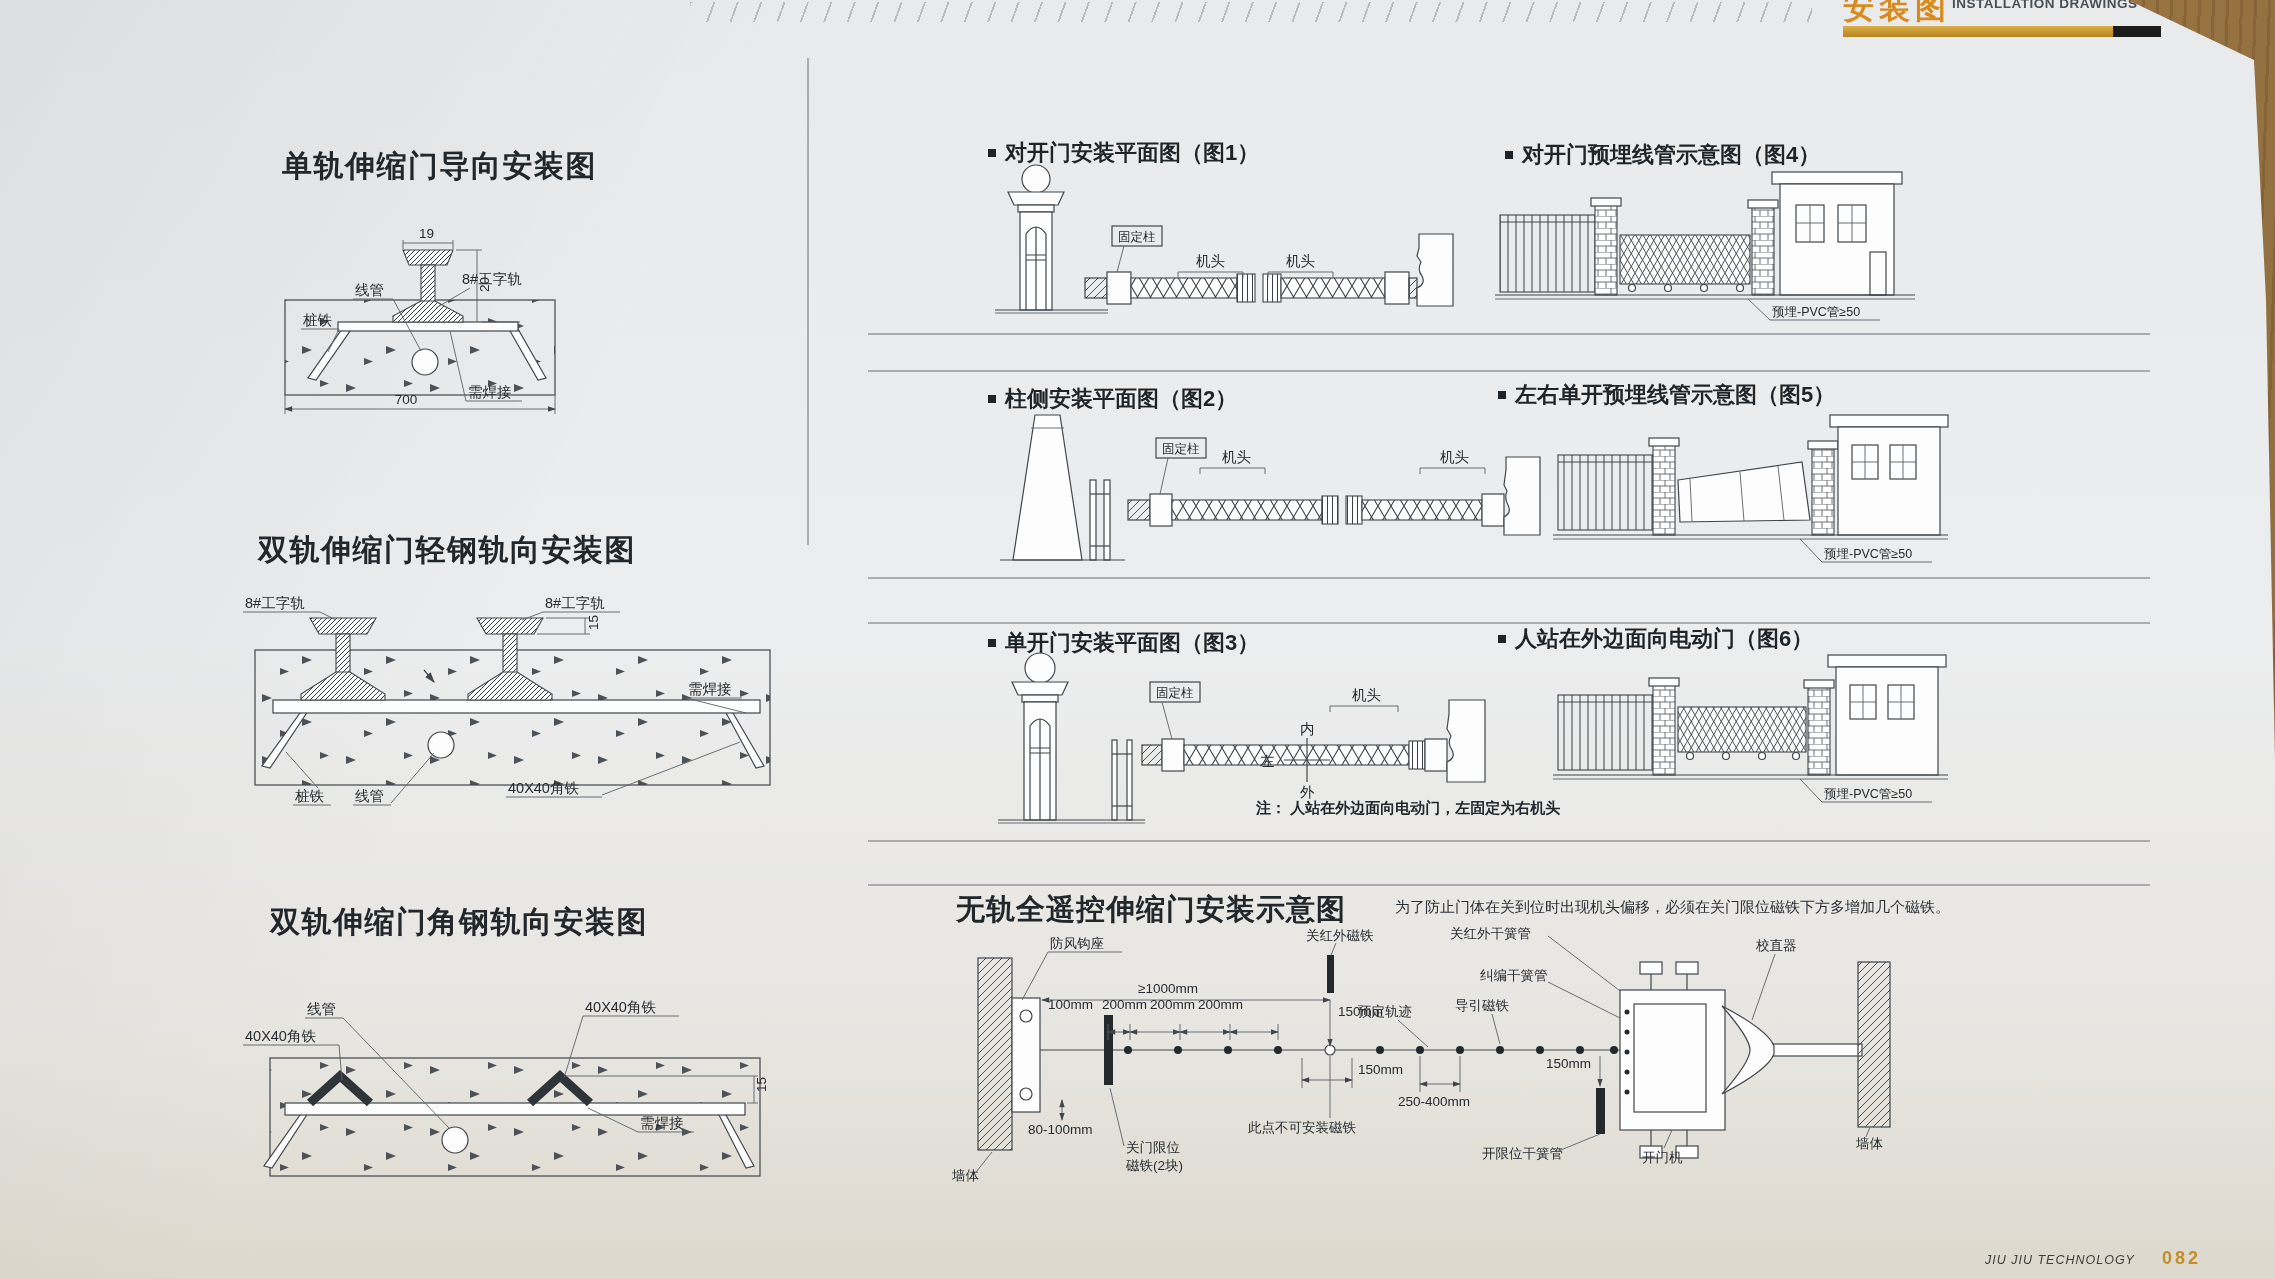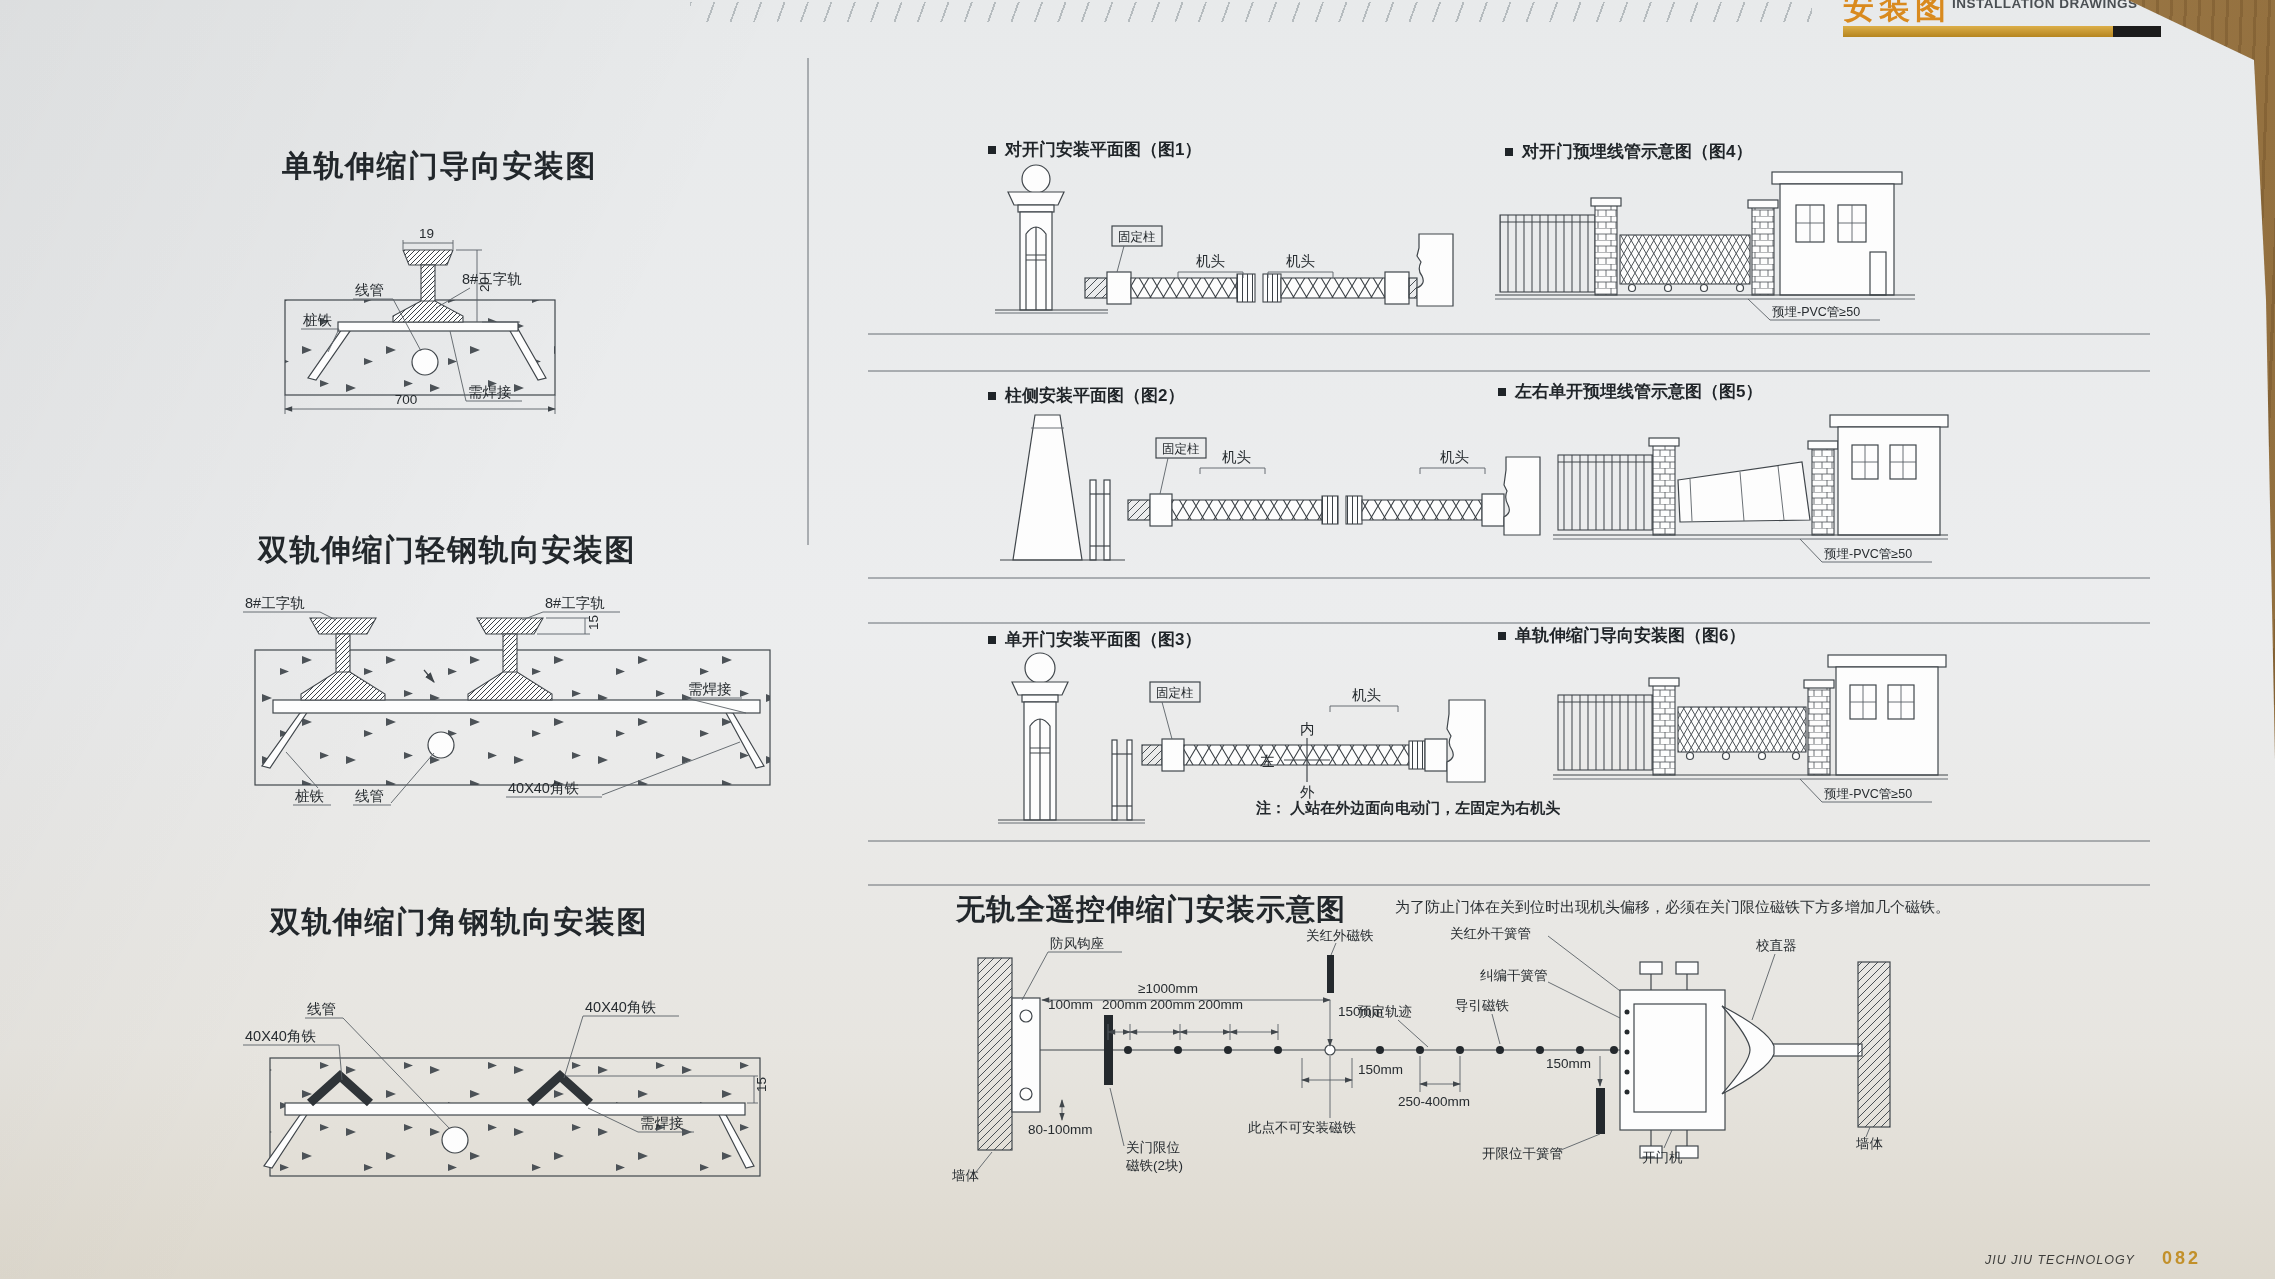--- a/index.html
+++ b/index.html
@@ -15,21 +15,21 @@
       linear-gradient(180deg,#e8eaeb 0%,#ecedee 50%,#e7e5e0 82%,#ddd8cd 100%);
     clip-path:polygon(0 0,2128px 0,2254px 60px,2266px 300px,2275px 760px,2275px 1279px,0 1279px);
     filter:drop-shadow(3px 2px 5px rgba(40,20,0,.5));}
   .slashes{position:absolute;left:690px;top:2px;width:1122px;height:20px;
     background:repeating-linear-gradient(110deg,#b6bcbf 0 1.8px,rgba(0,0,0,0) 1.8px 22px);}
   .hdr-cn{position:absolute;left:1843px;top:-13px;font-size:31px;font-weight:bold;color:#d98a1e;letter-spacing:5px;}
   .hdr-en{position:absolute;left:1952px;top:-4px;font-size:13.5px;font-weight:bold;color:#4a4f53;letter-spacing:.5px;width:190px;}
   .goldbar{position:absolute;left:1843px;top:26px;width:270px;height:11px;background:linear-gradient(180deg,#dcae48,#b5851f);}
   .blackbar{position:absolute;left:2113px;top:26px;width:48px;height:11px;background:#1c1c1c;}
   .dtitle{position:absolute;font-size:30px;font-weight:bold;color:#22272b;letter-spacing:1.5px;white-space:nowrap;}
-  .cap{position:absolute;font-size:17px;font-weight:bold;color:#1f2428;white-space:nowrap;display:flex;align-items:center;}
+  .cap{position:absolute;font-size:22px;font-weight:bold;color:#1f2428;white-space:nowrap;display:flex;align-items:center;}
   .cap .bullet{display:inline-block;width:8px;height:8px;background:#1f2428;margin-right:9px;}
   .btitle{position:absolute;font-size:29px;font-weight:bold;color:#22272b;letter-spacing:1px;white-space:nowrap;}
   .bnote{position:absolute;font-size:15px;color:#2b3034;white-space:nowrap;}
   .f3note{position:absolute;font-size:15px;font-weight:bold;color:#23282c;white-space:nowrap;}
   .vtext{position:absolute;writing-mode:vertical-rl;text-orientation:upright;font-size:13px;font-weight:bold;
     color:#272c30;letter-spacing:3px;line-height:1;}
   .footer{position:absolute;left:1985px;top:1248px;display:flex;align-items:baseline;}
   .footer .brand{font-size:12.5px;font-weight:normal;font-style:italic;color:#3d3d3b;letter-spacing:1px;}
   .footer .pnum{font-size:18px;font-weight:bold;color:#c2902a;letter-spacing:3px;margin-left:27px;}
   
@@ -77,21 +77,21 @@
     <div class="cap" style="left:1498px;top:380px;">
         <span class="bullet"></span>
         <span>左右单开预埋线管示意图（图5）</span>
       </div>
     <div class="cap" style="left:988px;top:628px;">
         <span class="bullet"></span>
         <span>单开门安装平面图（图3）</span>
       </div>
     <div class="cap" style="left:1498px;top:624px;">
         <span class="bullet"></span>
-        <span>单轨伸缩门导向安装图（图6）</span>
+        <span>人站在外边面向电动门（图6）</span>
       </div>
 
     <div class="vtext" style="left:1430px;top:246px;">警卫室</div>
     <div class="vtext" style="left:1513px;top:468px;">警卫室</div>
     <div class="vtext" style="left:1458px;top:712px;">警卫室</div>
 
     <div class="f3note" style="left:1256px;top:799px;">注： 人站在外边面向电动门，左固定为右机头</div>
 
     <div class="btitle" style="left:956px;top:890px;">无轨全遥控伸缩门安装示意图</div>
     <div class="bnote" style="left:1395px;top:898px;">为了防止门体在关到位时出现机头偏移，必须在关门限位磁铁下方多增加几个磁铁。</div>

